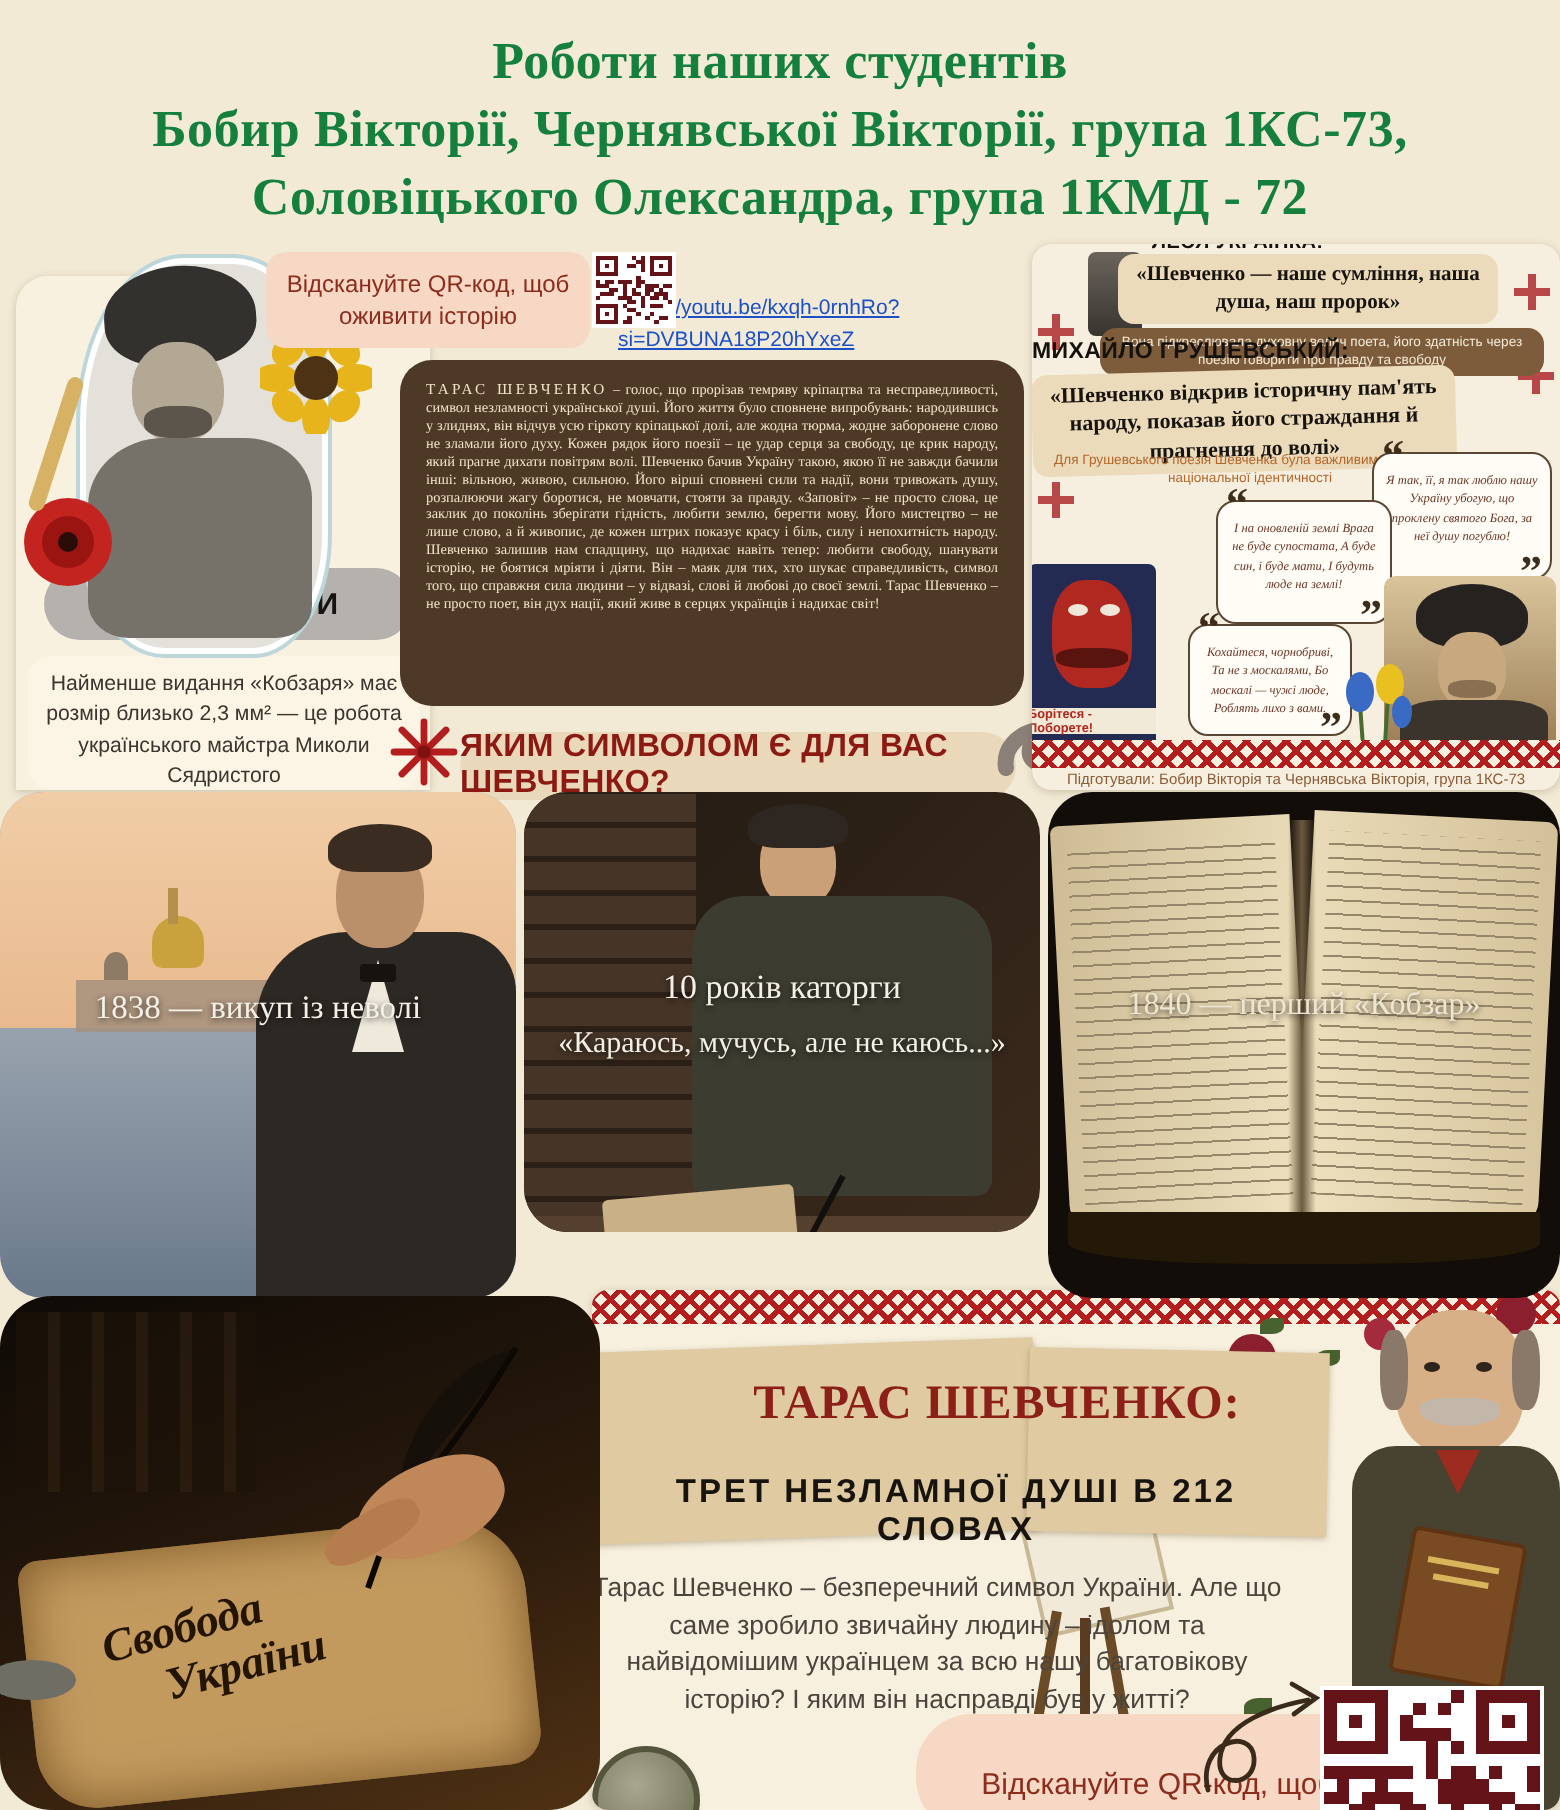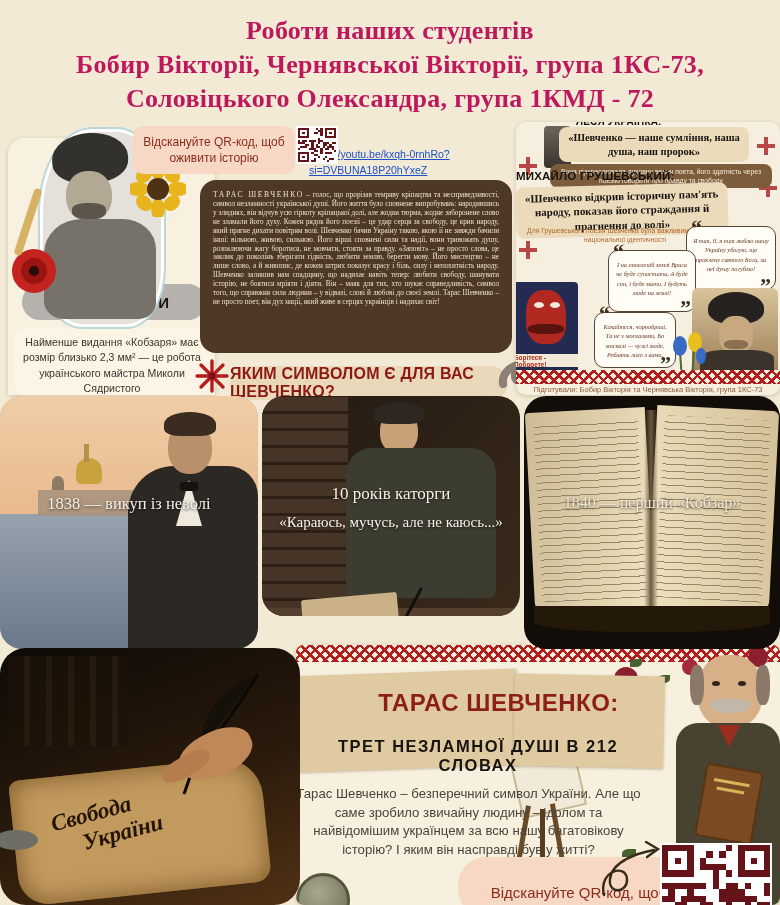--- a/index.html
+++ b/index.html
@@ -1,20 +1,20 @@
 <!DOCTYPE html>
 <html><head>
 <meta charset="utf-8">
 <style>
   html,body{margin:0;padding:0;}
   body{width:780px;height:905px;background:#e9e0cc;font-family:"Liberation Sans",sans-serif;}
   #page{position:relative;width:780px;height:905px;background:#f3ead6;overflow:hidden;}
   .abs{position:absolute;}
   
-  .title-line{position:absolute;left:0;width:780px;text-align:center;font-family:"Liberation Serif",serif;font-weight:700;font-size:26px;color:#be185d;letter-spacing:.3px;}
+  .title-line{position:absolute;left:0;width:780px;text-align:center;font-family:"Liberation Serif",serif;font-weight:700;font-size:26px;color:#15803d;letter-spacing:.3px;}
   
   .card{position:absolute;background:#f9f1df;border-radius:12px;box-shadow:0 1px 4px rgba(90,70,40,.25);z-index:1;}
   
   .pill{position:absolute;background:#b5b1ad;border-radius:18px;color:#141414;font-weight:700;font-size:15px;display:flex;align-items:center;justify-content:center;letter-spacing:.3px;}
   .fact-card{position:absolute;background:#fcf5e5;border-radius:12px;color:#3a362f;font-size:10.6px;line-height:1.45;text-align:center;padding:7px 9px;box-sizing:border-box;overflow:hidden;}
   .pinkbox{position:absolute;background:#f6d8c5;border-radius:10px;color:#8c2c1d;font-size:12px;line-height:1.35;display:flex;align-items:center;justify-content:center;text-align:center;padding:4px 8px;box-sizing:border-box;}
   .linktext{position:absolute;color:#1b50c8;text-decoration:underline;font-size:10.5px;line-height:1.5;cursor:pointer;}
   
   .essay{position:absolute;background:#4e3927;border-radius:16px;color:#f1e3c8;padding:10px 13px;box-sizing:border-box;font-family:"Liberation Serif",serif;font-size:7.2px;line-height:1.24;text-align:justify;overflow:hidden;}
   .essay .lead{font-style:normal;letter-spacing:1.6px;font-size:7.6px;}
@@ -28,21 +28,21 @@
   .bubble{position:absolute;background:#fffdf6;border:1.3px solid #5a4632;border-radius:10px;padding:9px 6px 8px;box-sizing:border-box;font-family:"Liberation Serif",serif;font-style:italic;font-size:6.3px;line-height:1.5;color:#6b3524;text-align:center;}
   .bubble .qm{position:absolute;font-family:"Liberation Serif",serif;font-style:normal;font-weight:700;font-size:22px;color:#3f2d1c;line-height:1;}
   .qm.tl{top:-10px;left:4px;} .qm.br{bottom:-8px;right:4px;}
   .embroidery{position:absolute;background-color:#f8f0df;background-image:repeating-linear-gradient(45deg,#b31d1d 0 2.5px,transparent 2.5px 7px),repeating-linear-gradient(-45deg,#b31d1d 0 2.5px,transparent 2.5px 7px);}
   .credits{position:absolute;color:#8a5c3a;font-size:7.5px;text-align:center;}
   
   .photo{position:absolute;border-radius:22px;overflow:hidden;z-index:2;}
   .photo-cap{position:absolute;width:100%;text-align:center;font-family:"Liberation Serif",serif;color:#f5f0e6;text-shadow:0 1px 3px rgba(0,0,0,.65);}
   
   .tape{position:absolute;background:#dfcaa2;box-shadow:0 1px 3px rgba(100,80,40,.35);}
-  .final-title{position:absolute;color:#8c1f18;font-weight:800;font-size:24px;letter-spacing:.5px;text-align:center;}
+  .final-title{position:absolute;color:#8c1f18;font-weight:800;font-size:24px;letter-spacing:.5px;text-align:center;font-family:Liberation Serif, serif;}
   .final-sub{position:absolute;color:#17130e;font-weight:800;font-size:16.5px;letter-spacing:1.5px;text-align:center;}
   .final-body{position:absolute;color:#4a443c;font-size:13.2px;line-height:1.42;text-align:center;}
   .rose{position:absolute;border-radius:50%;}
   .leaf{position:absolute;background:#47612f;border-radius:50% 0 50% 0;}
   .qr{position:absolute;background:#fff;padding:2px;box-sizing:border-box;}
 </style>
 </head>
 <body>
 
 <div id="page">

